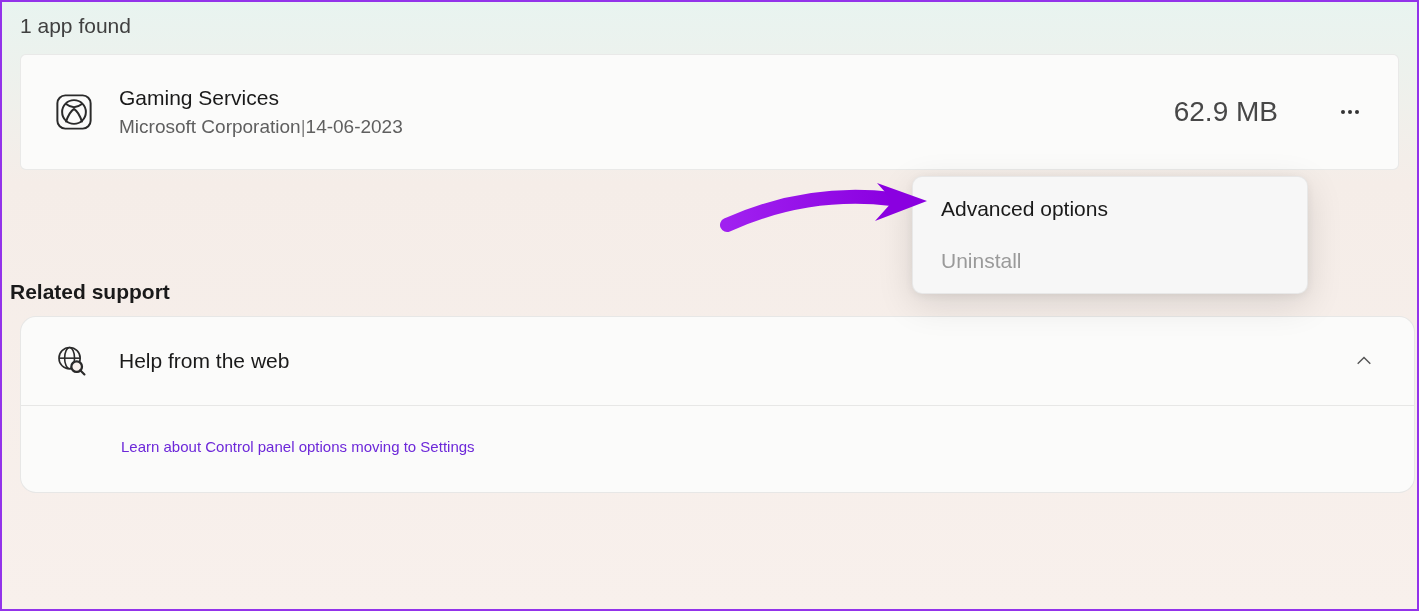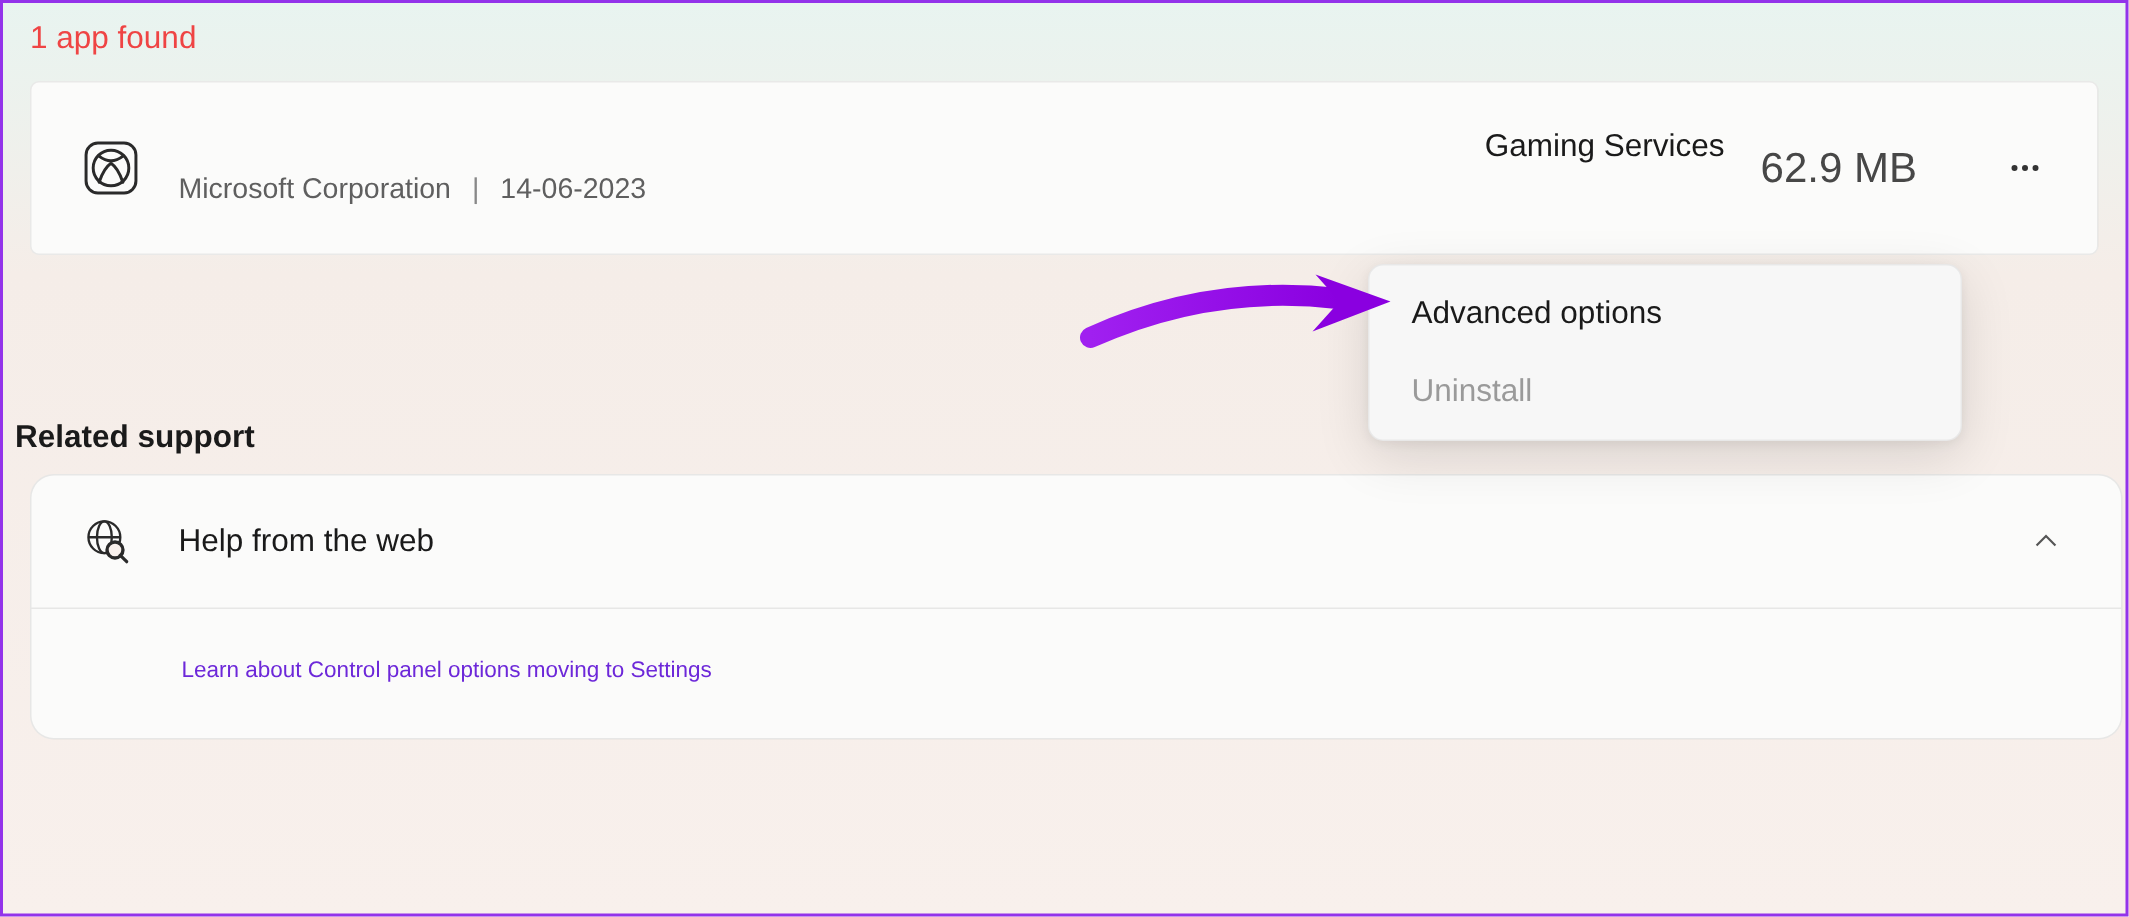--- a/index.html
+++ b/index.html
@@ -12,33 +12,32 @@
       width: 1419px;
       height: 611px;
       background: linear-gradient(180deg, #e8f4f0 0%, #f5ede8 30%, #f8f0ec 100%);
       border: 2px solid #9333ea;
       position: relative;
       overflow: hidden;
     }
     .page-header {
       padding: 12px 18px 10px 18px;
       font-size: 21px;
-      color: #ef4444;
+      color: #404040;
     }
     .app-card {
       margin: 6px 18px 0 18px;
       background: #fbfbfa;
       border: 1px solid rgba(0,0,0,0.07);
       border-radius: 6px;
       padding: 22px 28px 22px 28px;
       display: flex;
       align-items: center;
       gap: 24px;
       min-height: 116px;
-      text-align: right;
     }
     .app-icon-wrap {
       width: 42px;
       height: 42px;
       display: flex;
       align-items: center;
       justify-content: center;
       margin-left: 4px;
     }
     .app-info {
@@ -50,21 +49,20 @@
     .app-name {
       font-size: 21px;
       color: #1a1a1a;
       font-weight: 400;
     }
     .app-sub {
       font-size: 19px;
       color: #5f5f5f;
       display: flex;
       align-items: center;
-      gap: 14px;
     }
     .app-divider {
       color: #888;
     }
     .app-size {
       font-size: 28px;
       color: #474747;
       margin-right: 28px;
     }
     .more-button {

